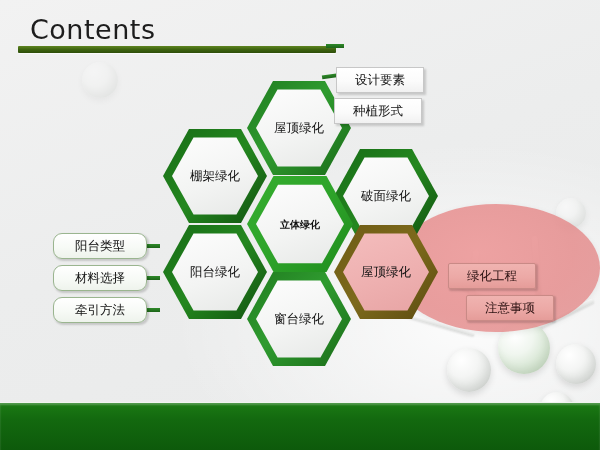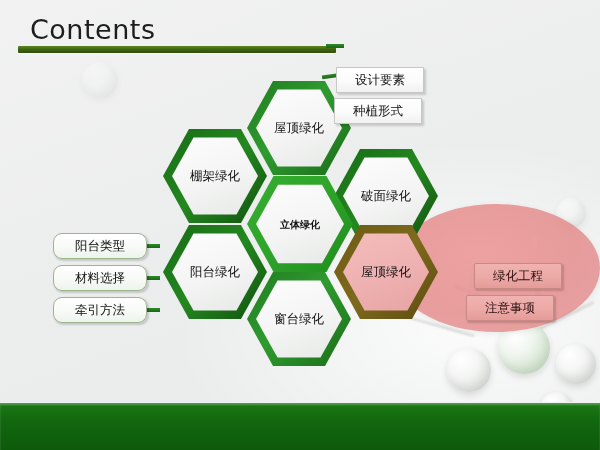--- a/index.html
+++ b/index.html
@@ -186,21 +186,21 @@
   <div class="chip rounded" style="left:53px;top:233px;width:92px;height:24px;">
     <span>阳台类型</span>
   </div>
   <div class="chip rounded" style="left:53px;top:265px;width:92px;height:24px;">
     <span>材料选择</span>
   </div>
   <div class="chip rounded" style="left:53px;top:297px;width:92px;height:24px;">
     <span>牵引方法</span>
   </div>
 
-  <div class="chip pinkchip" style="left:474px;top:263px;width:86px;height:24px;text-align:center;">
+  <div class="chip pinkchip" style="left:448px;top:263px;width:86px;height:24px;text-align:center;">
     <span>绿化工程</span>
   </div>
   <div class="chip pinkchip" style="left:466px;top:295px;width:86px;height:24px;">
     <span>注意事项</span>
   </div>
 
   <div id="footer-top"></div>
   <div id="footer"></div>
 
 </div>

